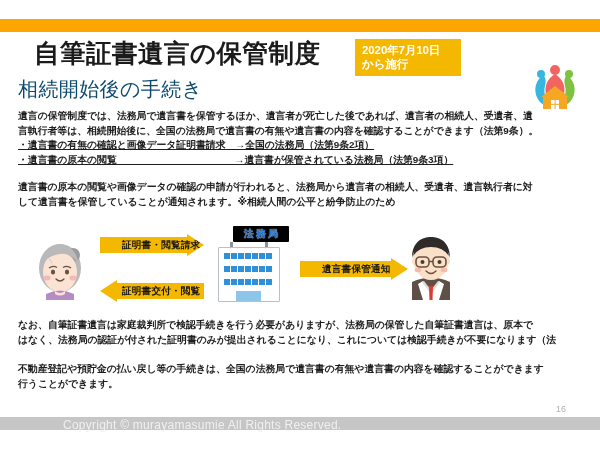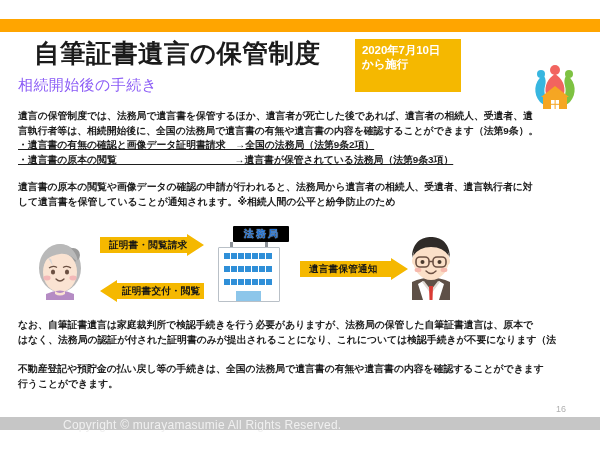--- a/index.html
+++ b/index.html
@@ -49,41 +49,41 @@
   .date-badge {
     position: absolute;
     left: 355px;
     top: 5px;
     width: 106px;
     background: #F5B800;
     color: #ffffff;
     font-size: 11.5px;
     font-weight: 700;
     line-height: 14px;
-    padding: 4px 6px 21px 7px;
+    padding: 4px 6px 5px 7px;
     box-sizing: border-box;
     letter-spacing: -0.1px;
   }
   .date-badge .l2 { display: block; }
 
   .logo {
     position: absolute;
     left: 528px;
     top: 26px;
     width: 54px;
     height: 54px;
   }
 
   .subtitle {
     position: absolute;
     left: 18px;
     top: 76px;
-    font-size: 15px;
+    font-size: 20px;
     font-weight: 400;
-    color: #8b5cf6;
+    color: #0c4a6e;
     letter-spacing: 0.4px;
   }
 
   
   .para {
     position: absolute;
     left: 18px;
     width: 570px;
     font-size: 9.9px;
     line-height: 14.7px;
@@ -124,21 +124,21 @@
     font-weight: 700;
     letter-spacing: 0.2px;
     background: #F5B800;
     box-sizing: border-box;
     white-space: nowrap;
   }
   .arrow-right {
     clip-path: polygon(0 3px, calc(100% - 17px) 3px, calc(100% - 17px) 0,
                        100% 50%, calc(100% - 17px) 100%,
                        calc(100% - 17px) calc(100% - 3px), 0 calc(100% - 3px));
-    padding-left: 9px;
+    padding-left: 22px;
     justify-content: flex-start;
   }
   .arrow-left {
     clip-path: polygon(100% 3px, 17px 3px, 17px 0,
                        0 50%, 17px 100%, 17px calc(100% - 3px), 100% calc(100% - 3px));
     padding-left: 22px;
     justify-content: flex-start;
   }
   #arrow-request { left: 100px; top: 12px; width: 104px; }
   #arrow-issue   { left: 100px; top: 58px; width: 104px; }

